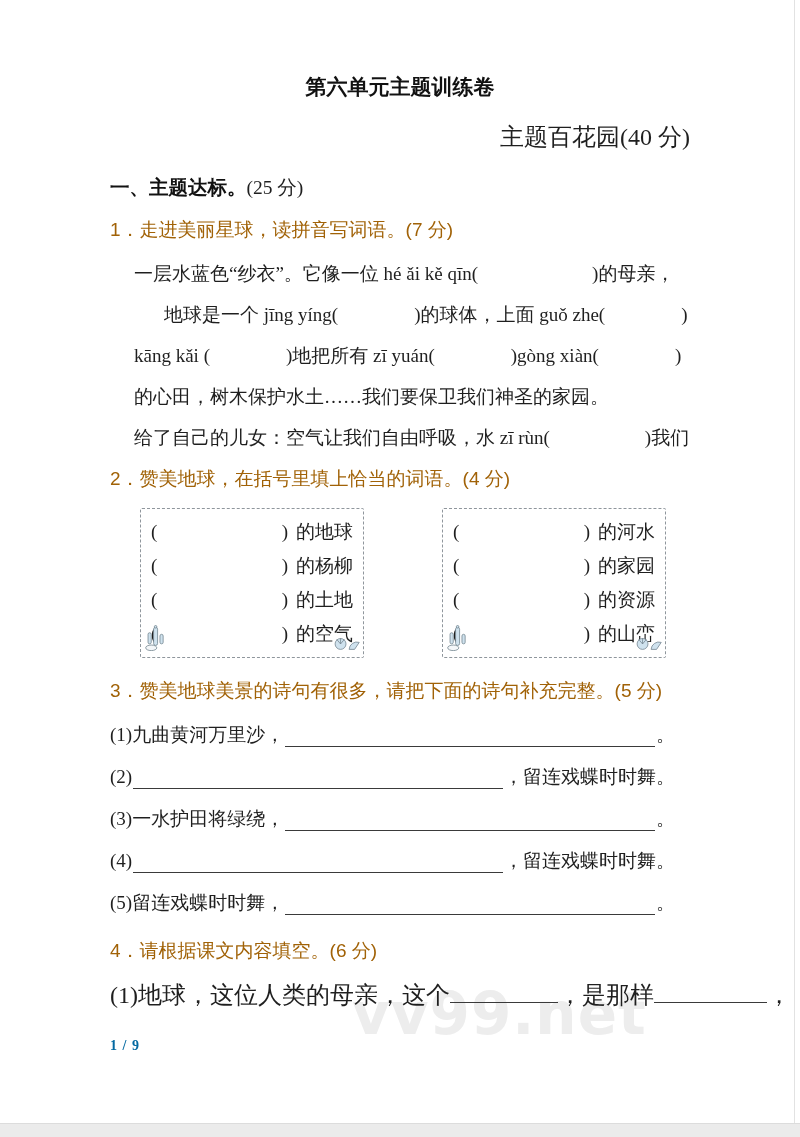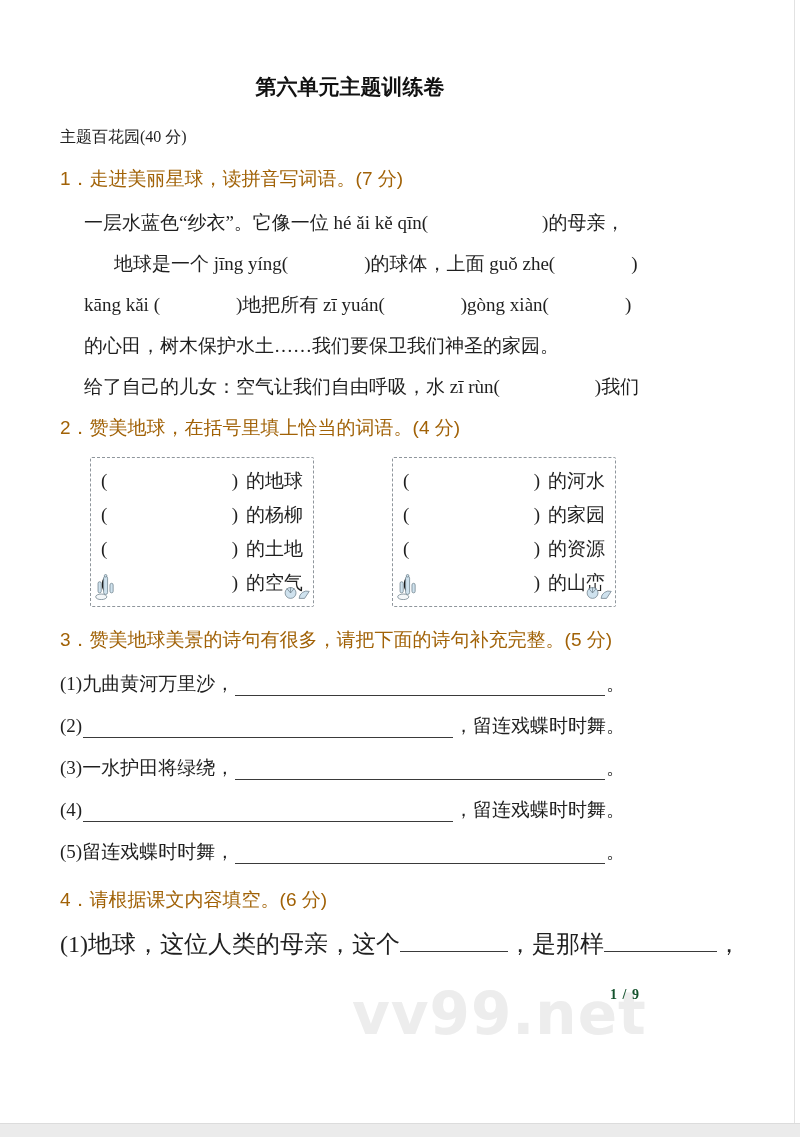--- a/index.html
+++ b/index.html
@@ -22,30 +22,30 @@
   }
   .watermark {
     position:absolute; left:352px; top:980px; z-index:0;
     font-family:"DejaVu Sans","Liberation Sans",sans-serif;
     font-weight:bold; font-size:58px; letter-spacing:1px;
     color:#ededed; white-space:nowrap; user-select:none;
   }
   
   .content {
     position:relative; z-index:1;
-    margin:0 60px; width:580px;
+    margin:0 110px; width:580px;
     padding-top:74px;
     font-size:19px;
   }
   .doc-title {
     text-align:center; font-family:"Liberation Sans","DejaVu Sans",sans-serif;
     font-weight:bold; font-size:21px; color:#111; line-height:26px;
   }
   .doc-subtitle {
-    text-align:left; font-size:16px; line-height:26px; margin-top:24px;
+    text-align:right; font-size:24px; line-height:26px; margin-top:24px;
   }
   .section-heading {
     margin-top:24px; line-height:26px; font-size:19.5px;
   }
   .section-heading .hd {
     font-family:"Liberation Sans","DejaVu Sans",sans-serif; font-weight:bold; color:#111;
   }
   .q-stem {
     font-family:"Liberation Sans","DejaVu Sans",sans-serif;
     font-size:19px; line-height:26px; color:#a16207;
@@ -77,35 +77,36 @@
   .poem-line .pre, .poem-line .post { white-space:nowrap; line-height:42px; }
   .poem-line .blank { flex:1 1 auto; border-bottom:1.5px solid #3a3a3a; margin:0 1px 9px 1px; align-self:stretch; }
   .q4-stem { margin-top:14px; }
   .q4-line { margin-top:10px; line-height:42px; font-size:24px; white-space:nowrap; }
   .blank-inline {
     display:inline-block; border-bottom:1.5px solid #3a3a3a; height:0.95em;
   }
   .blank-sm { width:108px; }
   .blank-md { width:113px; }
   .page-number {
-    margin-top:22px; text-align:right;
-    font-weight:bold; font-size:14px; color:#14532d; letter-spacing:1px;
+    margin-top:22px; text-align:left;
+    font-weight:bold; font-size:14px; color:#0369a1; letter-spacing:1px;
   }
 </style>
 </head>
 <body>
 
 <div class="watermark">vv99.net</div>
 
 <div class="content">
 
   <div class="doc-title">第六单元主题训练卷</div>
 
   <div class="doc-subtitle">主题百花园(40 分)</div>
 
+  <div class="section-heading"><span class="hd">一、主题达标。</span><span>(25 分)</span></div>
 
   <div class="q-stem q1-stem">1．走进美丽星球，读拼音写词语。(7 分)</div>
 
   <div class="q1-passage">
     <div class="passage-line">一层水蓝色“纱衣”。它像一位 hé ǎi kě qīn(　　　　　　)的母亲，</div>
     <div class="passage-line first">地球是一个 jīng yíng(　　　　)的球体，上面 guǒ zhe(　　　　)</div>
     <div class="passage-line">kāng kǎi (　　　　)地把所有 zī yuán(　　　　)gòng xiàn(　　　　)</div>
     <div class="passage-line">的心田，树木保护水土……我们要保卫我们神圣的家园。</div>
     <div class="passage-line">给了自己的儿女：空气让我们自由呼吸，水 zī rùn(　　　　　)我们</div>
   </div>

